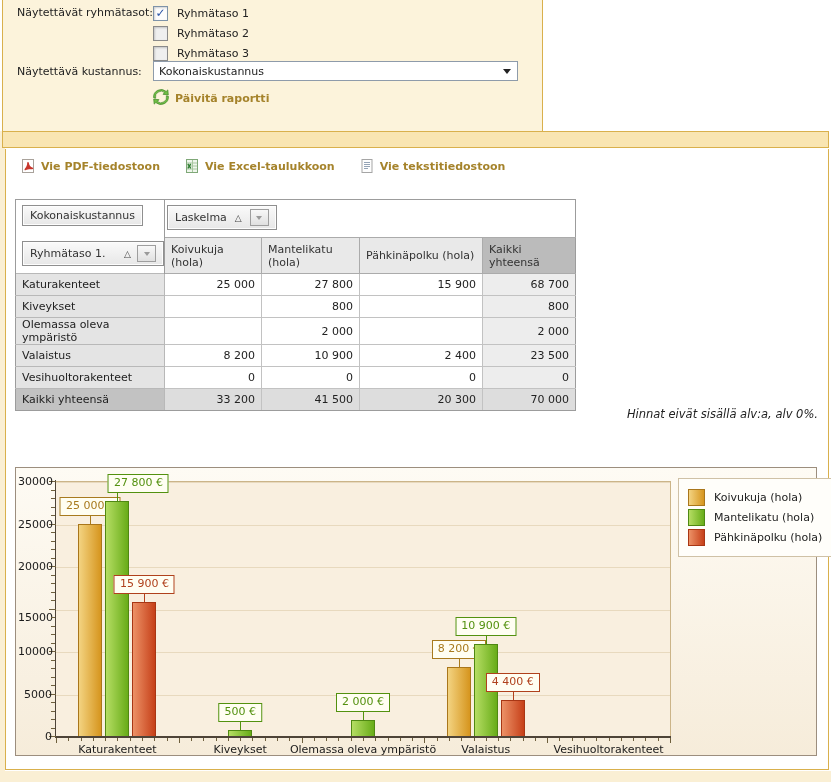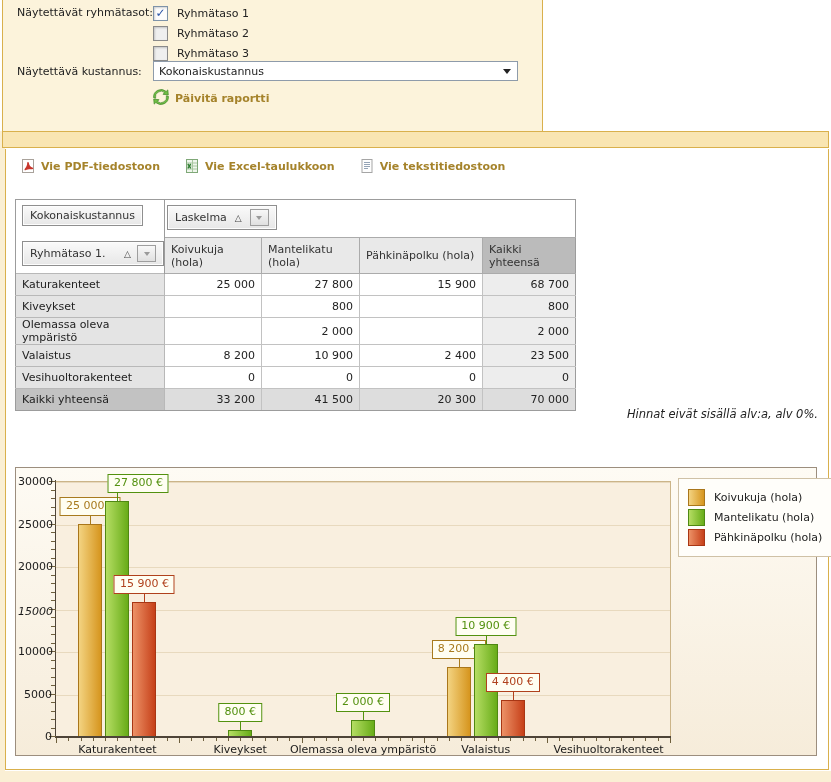--- a/index.html
+++ b/index.html
@@ -300,21 +300,21 @@
         <div class="vconn" style="left: 34.4px; bottom: 213px; height: 8px; background: rgb(168, 122, 30);"></div>
         <div class="vlabel" style="left: 34.4px; bottom: 221px; border-color: rgb(168, 122, 30); color: rgb(168, 122, 30);">25 000 €</div>
         <div class="bar" style="left: 390.8px; bottom: 0px; height: 70px; background: linear-gradient(90deg, rgb(243, 211, 129), rgb(214, 149, 30)); border: 1px solid rgb(169, 118, 27);"></div>
         <div class="vconn" style="left: 402.8px; bottom: 70px; height: 8px; background: rgb(168, 122, 30);"></div>
         <div class="vlabel" style="left: 402.8px; bottom: 78px; border-color: rgb(168, 122, 30); color: rgb(168, 122, 30);">8 200 €</div>
         <div class="bar" style="left: 49.4px; bottom: 0px; height: 236px; background: linear-gradient(90deg, rgb(181, 221, 99), rgb(104, 172, 24)); border: 1px solid rgb(79, 136, 18);"></div>
         <div class="vconn" style="left: 61.4px; bottom: 236px; height: 8px; background: rgb(83, 145, 15);"></div>
         <div class="vlabel" style="left: 61.4px; bottom: 244px; border-color: rgb(83, 145, 15); color: rgb(83, 145, 15); margin-left: 21px;">27 800 €</div>
         <div class="bar" style="left: 172.2px; bottom: 0px; height: 7px; background: linear-gradient(90deg, rgb(181, 221, 99), rgb(104, 172, 24)); border: 1px solid rgb(79, 136, 18);"></div>
         <div class="vconn" style="left: 184.2px; bottom: 7px; height: 8px; background: rgb(83, 145, 15);"></div>
-        <div class="vlabel" style="left: 184.2px; bottom: 15px; border-color: rgb(83, 145, 15); color: rgb(83, 145, 15);">800 €</div>
+        <div class="vlabel" style="left: 184.2px; bottom: 15px; border-color: rgb(83, 145, 15); color: rgb(83, 145, 15);">500 €</div>
         <div class="bar" style="left: 295px; bottom: 0px; height: 17px; background: linear-gradient(90deg, rgb(181, 221, 99), rgb(104, 172, 24)); border: 1px solid rgb(79, 136, 18);"></div>
         <div class="vconn" style="left: 307px; bottom: 17px; height: 8px; background: rgb(83, 145, 15);"></div>
         <div class="vlabel" style="left: 307px; bottom: 25px; border-color: rgb(83, 145, 15); color: rgb(83, 145, 15);">2 000 €</div>
         <div class="bar" style="left: 417.8px; bottom: 0px; height: 93px; background: linear-gradient(90deg, rgb(181, 221, 99), rgb(104, 172, 24)); border: 1px solid rgb(79, 136, 18);"></div>
         <div class="vconn" style="left: 429.8px; bottom: 93px; height: 8px; background: rgb(83, 145, 15);"></div>
         <div class="vlabel" style="left: 429.8px; bottom: 101px; border-color: rgb(83, 145, 15); color: rgb(83, 145, 15);">10 900 €</div>
         <div class="bar" style="left: 76.4px; bottom: 0px; height: 135px; background: linear-gradient(90deg, rgb(236, 145, 102), rgb(198, 64, 25)); border: 1px solid rgb(168, 54, 20);"></div>
         <div class="vconn" style="left: 88.4px; bottom: 135px; height: 8px; background: rgb(176, 65, 28);"></div>
         <div class="vlabel" style="left: 88.4px; bottom: 143px; border-color: rgb(176, 65, 28); color: rgb(176, 65, 28);">15 900 €</div>
         <div class="bar" style="left: 444.8px; bottom: 0px; height: 37px; background: linear-gradient(90deg, rgb(236, 145, 102), rgb(198, 64, 25)); border: 1px solid rgb(168, 54, 20);"></div>
@@ -324,21 +324,21 @@
     <div class="y-axis"></div>
     <div class="x-axis"></div>
     <div id="axes-layer">
         <div class="ytick" style="left: 33px; width: 7px; top: 268px;"></div>
         <div class="ylabel" style="top: 262px;">0</div>
         <div class="ytick" style="left: 33px; width: 7px; top: 225.5px;"></div>
         <div class="ylabel" style="top: 219.5px;">5000</div>
         <div class="ytick" style="left: 33px; width: 7px; top: 183px;"></div>
         <div class="ylabel" style="top: 177px;">10000</div>
         <div class="ytick" style="left: 33px; width: 7px; top: 140.5px;"></div>
-        <div class="ylabel" style="top: 137px; font-style: italic;">15000</div>
+        <div class="ylabel" style="top: 143px;">15000</div>
         <div class="ytick" style="left: 33px; width: 7px; top: 98px;"></div>
         <div class="ylabel" style="top: 92px;">20000</div>
         <div class="ytick" style="left: 33px; width: 7px; top: 55.5px;"></div>
         <div class="ylabel" style="top: 49.5px;">25000</div>
         <div class="ytick" style="left: 33px; width: 7px; top: 13px;"></div>
         <div class="ylabel" style="top: 7px;">30000</div>
         <div class="ytick" style="left: 35px; width: 4px; top: 259.5px;"></div>
         <div class="ytick" style="left: 35px; width: 4px; top: 251px;"></div>
         <div class="ytick" style="left: 35px; width: 4px; top: 242.5px;"></div>
         <div class="ytick" style="left: 35px; width: 4px; top: 234px;"></div>

